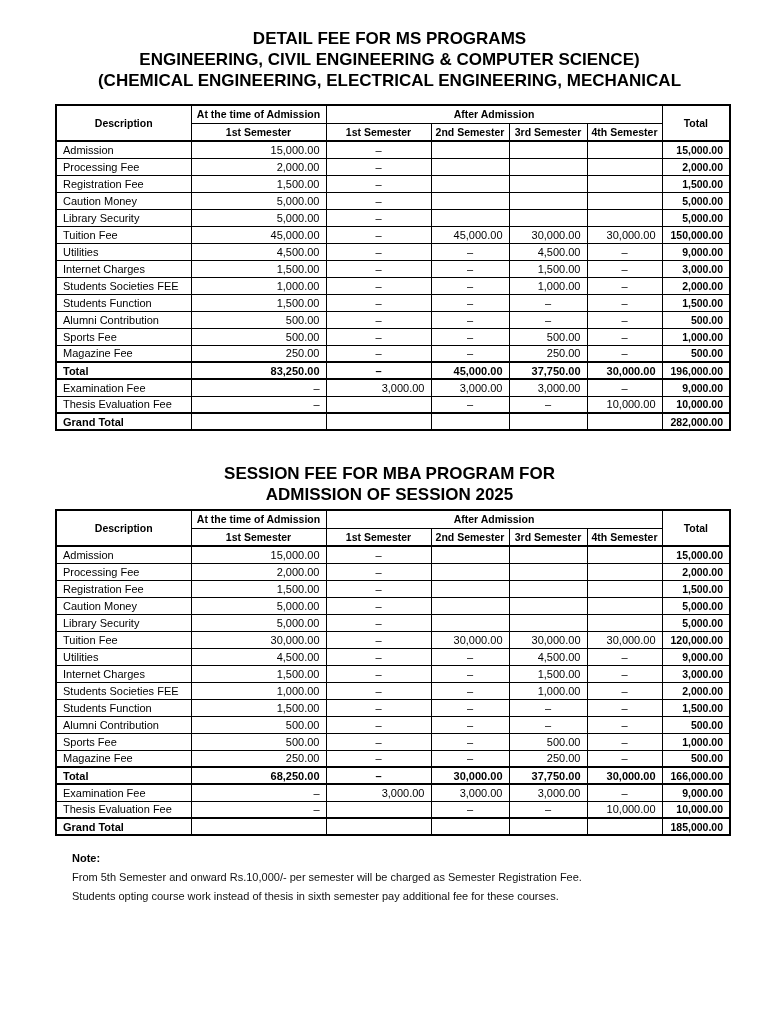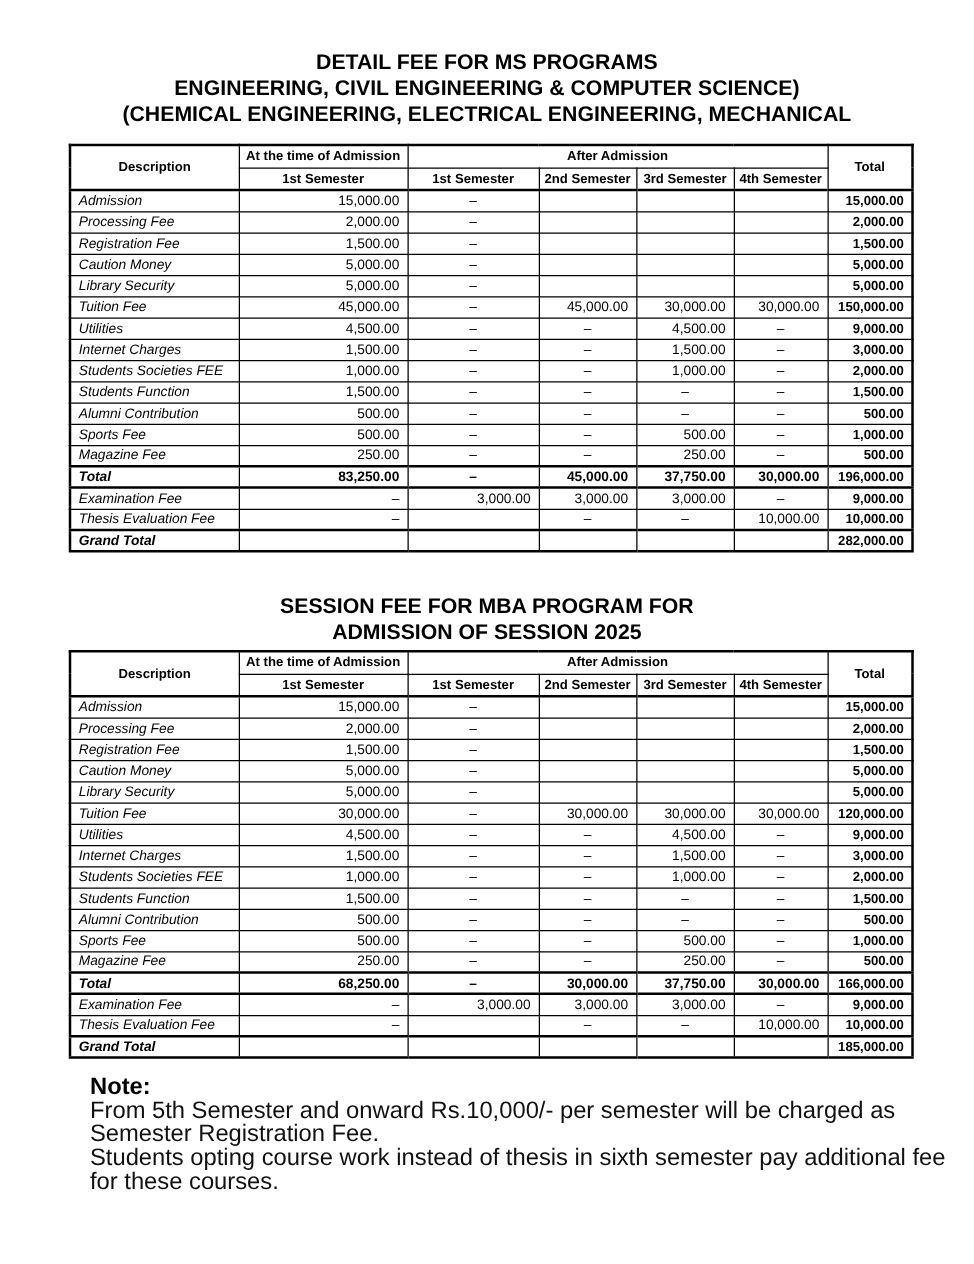--- a/index.html
+++ b/index.html
@@ -13,21 +13,21 @@
   }
   .page { width: 779px; height: 1011px; background: #ffffff; position: relative; }
 
   .doc-title {
     text-align: center;
     font-weight: bold;
     font-size: 17px;
     line-height: 21px;
     color: #000000;
   }
-  .title-ms  { padding-top: 39px; }
+  .title-ms  { padding-top: 28px; }
   .title-mba { margin-top: 32px; }
 
   .fee-table {
     margin-left: 55px;
     border-collapse: collapse;
     table-layout: fixed;
     width: 674px;
     font-size: 11px;
     color: #000000;
     padding-left: 16px;
@@ -50,32 +50,32 @@
   .fee-table thead tr:last-child th { border-bottom-width: 2px; }
   .fee-table th[rowspan] { border-bottom-width: 2px; }
 
   .fee-table td {
     height: 17px;
     padding: 0 6px;
     vertical-align: middle;
     white-space: nowrap;
     overflow: hidden;
   }
-  .c-label { text-align: left; font-style: italic; }
+  .c-label { text-align: left; }
   .c-num   { text-align: right; }
   .c-dash  { text-align: center; }
   .c-first { text-align: right; padding-right: 16px; }
   .c-total { text-align: right; font-weight: bold; font-size: 10.5px; padding: 0 4px; }
   .c-blank { }
 
   .row-bold td { font-weight: bold; border-top-width: 2px; border-bottom-width: 2px; }
 
   .note {
     margin: 13px 0 0 72px;
-    font-size: 19px;
+    font-size: 11px;
     line-height: 19px;
     color: #111111;
   }
   .note-heading { font-weight: bold; color: #000000; }
 </style>
 </head>
 <body>
 
 <div class="page">
 

